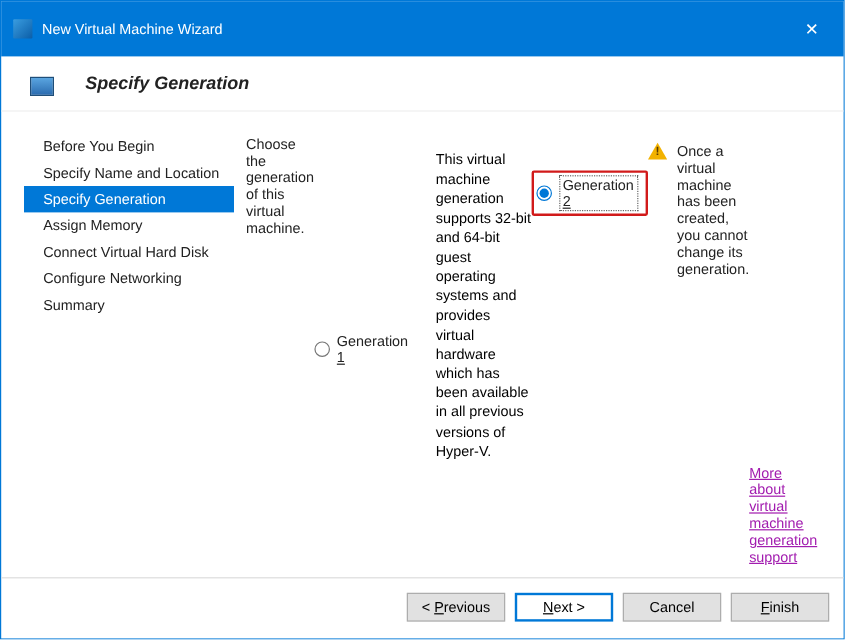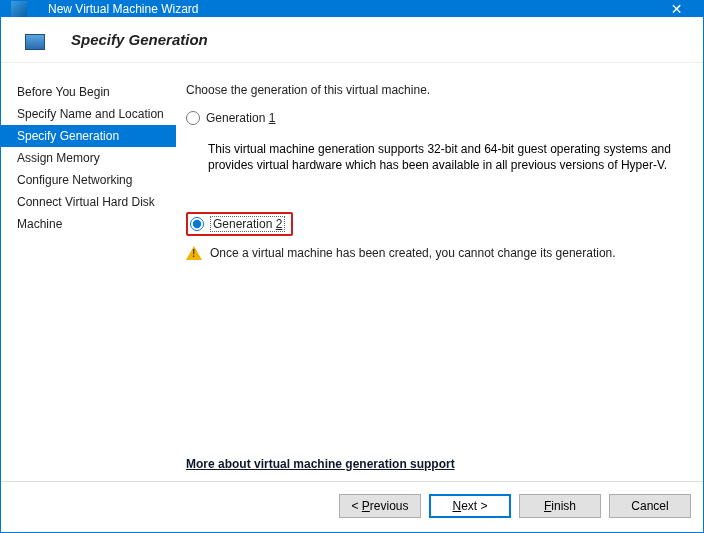--- a/index.html
+++ b/index.html
@@ -12,27 +12,26 @@
   }
   .window {
     width: 704px;
     height: 533px;
     border: 1px solid #0078d7;
     display: flex;
     flex-direction: column;
     background: #fff;
   }
   .titlebar {
-    height: 16px;
+    height: 46px;
     background: #0078d7;
     color: #fff;
     display: flex;
     align-items: center;
     padding: 0 4px 0 10px;
-    gap: 13px;
   }
   .titlebar .icon {
     width: 16px; height: 16px;
     margin-right: 8px;
     background: linear-gradient(135deg,#3a9de0,#0b5ea8);
     border-radius: 1px;
   }
   .titlebar .title { flex: 1; font-size: 12px; }
   .titlebar .close {
     width: 45px; height: 30px;
@@ -61,38 +60,39 @@
     color:#222;
   }
   .body {
     flex:1;
     display:flex;
     overflow:hidden;
   }
   .sidebar {
     width: 175px;
     padding: 18px 0 0 0;
+    margin-left: 19px;
   }
   .step {
     padding: 4px 10px 4px 16px;
     font-size: 12px;
     cursor:pointer;
     color:#222;
     white-space:nowrap;
   }
   .step.active {
     background:#0078d7;
     color:#fff;
   }
   .step.indent { padding-left:34px; }
   .content {
     flex:1;
     padding: 20px 22px 10px 10px;
     display:flex;
-    flex-direction:column;
+    flex-direction:row;
     font-size:12px;
     color:#222;
   }
   .prompt { margin-bottom: 12px; }
   .radio-row {
     display:flex;
     align-items:center;
     margin: 2px 0 4px 0;
   }
   .radio-row input[type=radio]{
@@ -132,26 +132,25 @@
     position:relative;
     flex:none;
   }
   .warn-icon::after{
     content:"!";
     position:absolute;
     left:-2px;top:2px;
     font-size:10px;font-weight:bold;color:#5a3b00;
   }
   .link {
-    color:#0f172a;
+    color:#a21caf;
     text-decoration:underline;
     cursor:pointer;
     margin-top:auto;
     padding-top:20px;
-    font-weight:bold;
   }
   .footer {
     border-top:1px solid #ddd;
     padding:12px 12px 14px 0;
     display:flex;
     justify-content:flex-end;
     gap:8px;
   }
   .btn {
     min-width:82px;
@@ -183,23 +182,23 @@
     <div class="h-icon"></div>
     <div class="h-title">Specify Generation</div>
   </div>
 
   <div class="body">
     <div class="sidebar">
       <div class="step">Before You Begin</div>
       <div class="step">Specify Name and Location</div>
       <div class="step active">Specify Generation</div>
       <div class="step">Assign Memory</div>
+      <div class="step">Connect Virtual Hard Disk</div>
       <div class="step">Configure Networking</div>
-      <div class="step">Connect Virtual Hard Disk</div>
-      <div class="step">Machine</div>
+      <div class="step">Summary</div>
     </div>
 
     <div class="content">
       <div class="prompt">Choose the generation of this virtual machine.</div>
 
       <div class="radio-row">
         <input type="radio" name="gen" style="">
         <label><span>Generation </span><span class="u">1</span></label>
       </div>
       <div class="desc">This virtual machine generation supports 32-bit and 64-bit guest operating systems and provides virtual hardware which has been available in all previous versions of Hyper-V.</div>
@@ -216,17 +215,17 @@
         <div>Once a virtual machine has been created, you cannot change its generation.</div>
       </div>
 
       <a class="link">More about virtual machine generation support</a>
     </div>
   </div>
 
   <div class="footer">
     <button class="btn"><span>&lt; </span><span class="u">P</span><span>revious</span></button>
     <button class="btn default"><span class="u">N</span><span>ext &gt;</span></button>
+    <button class="btn">Cancel</button>
     <button class="btn"><span class="u">F</span><span>inish</span></button>
-    <button class="btn">Cancel</button>
   </div>
 
 </div>
 
 </body></html>

